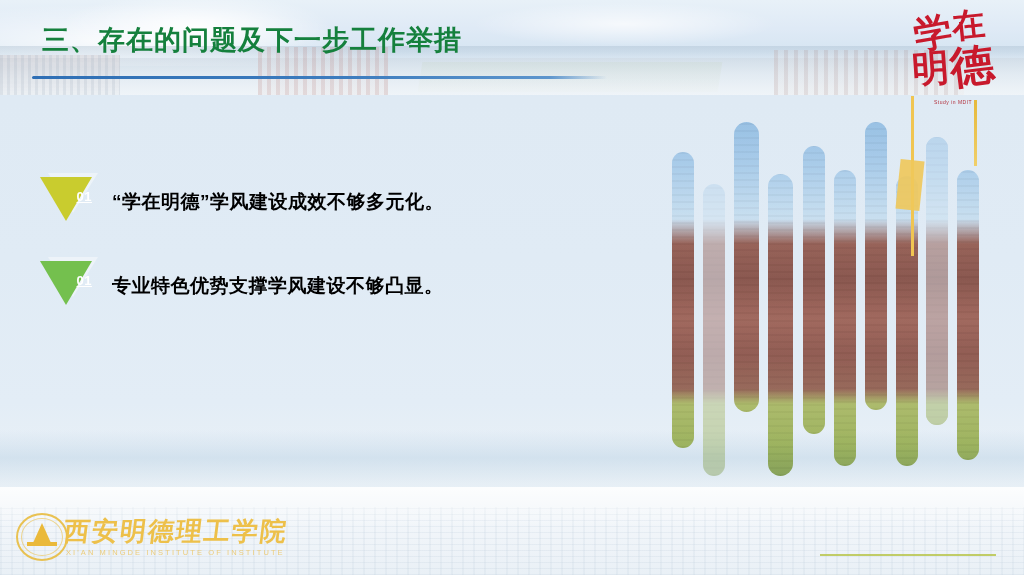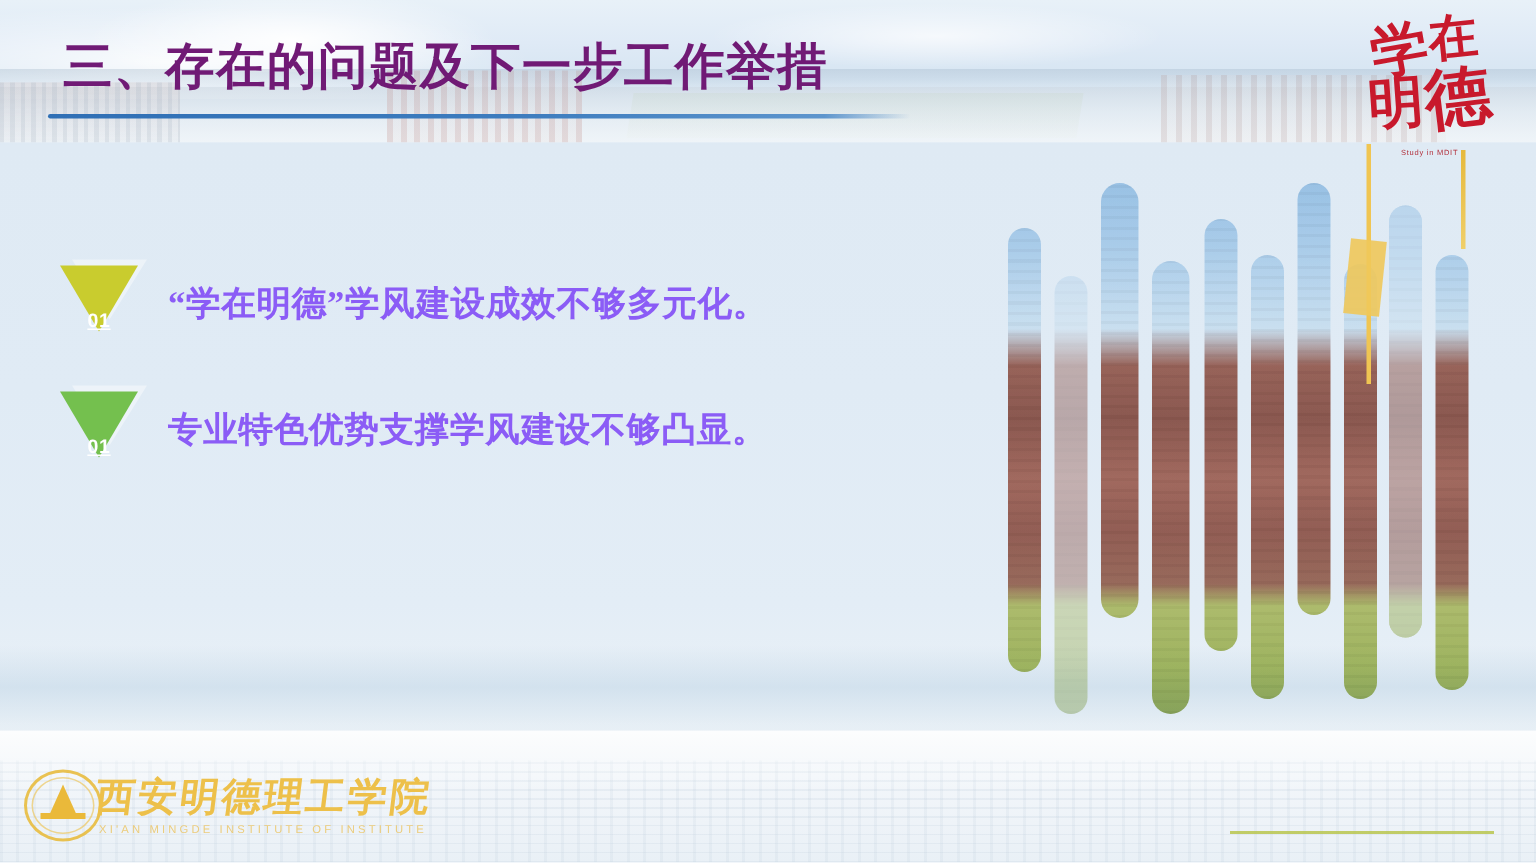--- a/index.html
+++ b/index.html
@@ -129,23 +129,23 @@
     position: absolute;
     left: 0; right: 0; top: 0; height: 40px;
     background: linear-gradient(180deg, rgba(255,255,255,.85), rgba(255,255,255,0));
   }
 
   
   .header-title {
     position: absolute;
     left: 42px;
     top: 22px;
-    font-size: 33px;
+    font-size: 27px;
     font-weight: bold;
-    color: #701a75;
+    color: #15803d;
     letter-spacing: 1px;
     white-space: nowrap;
   }
   .title-rule {
     position: absolute;
     left: 32px;
     top: 76px;
     width: 575px;
     height: 3px;
     background: linear-gradient(90deg, #2f6fb5 0%, #3d7cbe 55%, #5d95cd 90%, rgba(93,149,205,0) 100%);
@@ -223,37 +223,36 @@
   .tri-main {
     position: absolute;
     left: 0; top: 4px;
     width: 0; height: 0;
     border-left: 26px solid transparent;
     border-right: 26px solid transparent;
     border-top: 44px solid #c9cc2e;
   }
   .tri-num {
     position: absolute;
-    left: 0; top: 33px;
+    left: 0; top: 16px;
     width: 52px;
-    text-align: center;
+    text-align: right;
     color: #ffffff;
     font-size: 13px;
     font-weight: bold;
     letter-spacing: .5px;
     text-decoration: underline;
   }
   .bullet-text {
     margin-left: 14px;
-    font-size: 23px;
+    font-size: 19px;
     font-weight: bold;
-    color: #8b5cf6;
+    color: #000000;
     letter-spacing: .5px;
     white-space: nowrap;
-    font-family: Liberation Serif, serif;
   }
 
   
   .photo-panel {
     position: absolute;
     left: 672px;
     top: 104px;
     width: 330px;
     height: 372px;
   }

